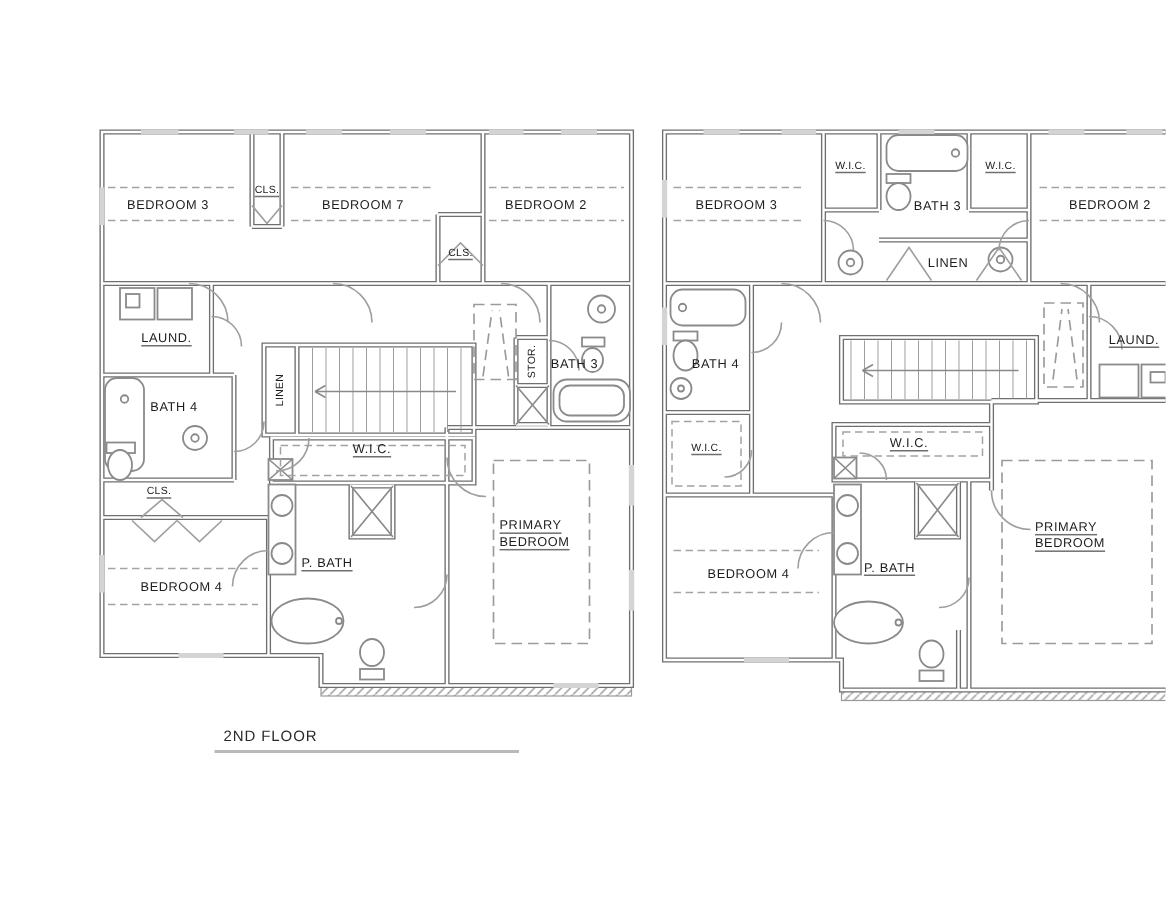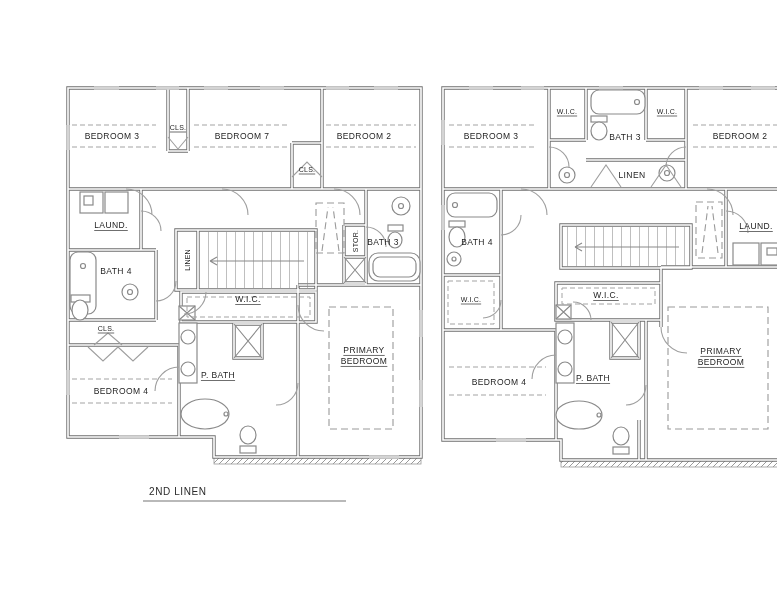--- a/index.html
+++ b/index.html
@@ -16,21 +16,21 @@
   .dash{stroke:#9a9a9a;stroke-width:1.1;fill:none;stroke-dasharray:7 4;}
   .dash2{stroke:#a3a3a3;stroke-width:1;fill:none;stroke-dasharray:5 3;}
   .fx{stroke:#8a8a8a;stroke-width:1.2;fill:#ffffff;}
   .fxn{stroke:#8a8a8a;stroke-width:1.2;fill:none;}
   
   .lbl{position:absolute;transform:translate(-50%,-50%);font-size:8.5px;color:#1d1d1d;
        letter-spacing:.4px;white-space:nowrap;}
   .ul{text-decoration:underline;text-underline-offset:2px;text-decoration-color:#6f6f6f;}
   .vert{transform:translate(-50%,-50%) rotate(-90deg);}
   .sm{font-size:7px;letter-spacing:.2px;}
-  .wrap{white-space:normal;width:62px;text-align:center;line-height:1.3;}
+  .wrap{white-space:normal;width:62px;text-align:left;line-height:1.3;}
   .caption{position:absolute;font-size:10px;letter-spacing:.6px;color:#2a2a2a;
            border-bottom:2px solid #b9b9b9;padding:0 0 3px 6px;}
 </style>
 </head>
 <body>
 
 <div class="sheet">
 
   <section class="plan" style="left:28px;top:85px;width:362px;height:385px">
     <svg width="362" height="385" viewBox="0 0 362 385">
@@ -215,15 +215,15 @@
     <div class="lbl" style="left:191px;top:90px">LINEN</div>
     <div class="lbl ul" style="left:315px;top:141px">LAUND.</div>
     <div class="lbl" style="left:36px;top:157px">BATH 4</div>
     <div class="lbl sm ul" style="left:30px;top:214px">W.I.C.</div>
     <div class="lbl" style="left:58px;top:297px">BEDROOM 4</div>
     <div class="lbl ul" style="left:165px;top:210px">W.I.C.</div>
     <div class="lbl ul" style="left:152px;top:293px">P. BATH</div>
     <div class="lbl wrap ul" style="left:280px;top:272px">PRIMARY BEDROOM</div>
   </section>
 
-  <div class="caption" style="left:107px;top:486px;width:197px">2ND LINEN</div>
+  <div class="caption" style="left:107px;top:486px;width:197px">2ND FLOOR</div>
 
 </div>
 
 </body></html>

